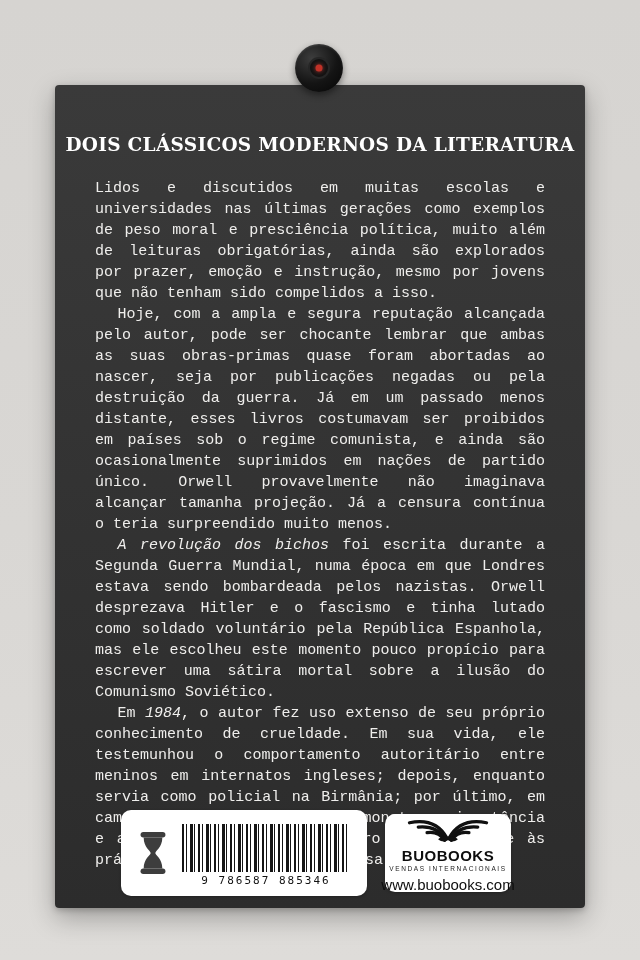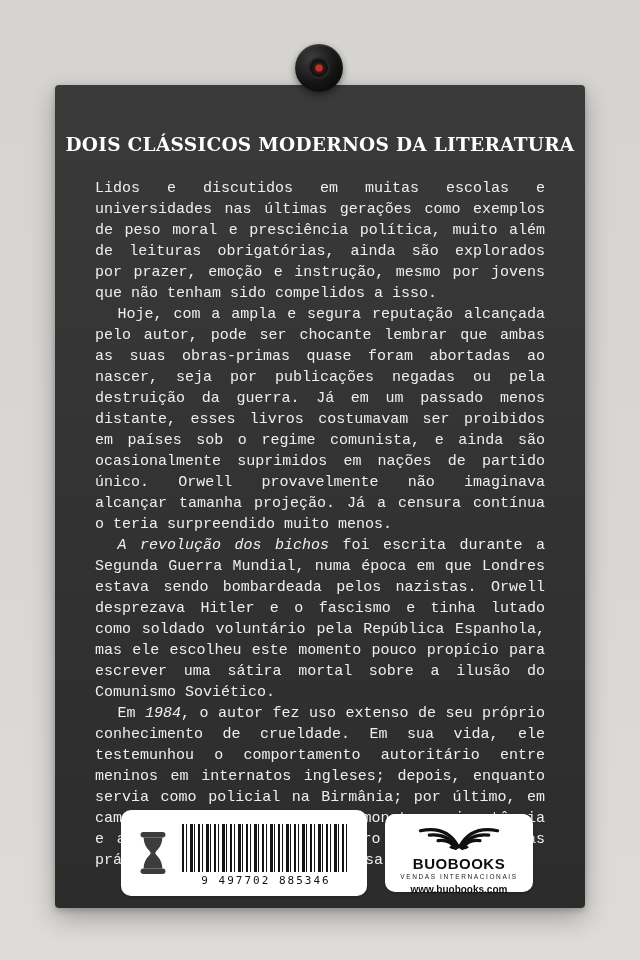--- a/index.html
+++ b/index.html
@@ -58,36 +58,36 @@
       #141414 0px,#141414 2px,#ffffff 2px,#ffffff 4px,
       #141414 4px,#141414 5px,#ffffff 5px,#ffffff 8px,
       #141414 8px,#141414 11px,#ffffff 11px,#ffffff 12px,
       #141414 12px,#141414 13px,#ffffff 13px,#ffffff 16px);
   }
   .isbn{
     margin-top:2px;font-family:"DejaVu Sans Mono",monospace;
     font-size:11px;letter-spacing:2px;color:#111;
   }
   .panel-publisher{
-    left:330px;bottom:4px;width:148px;height:78px;
-    display:flex;flex-direction:column;align-items:center;justify-content:space-between;
+    left:330px;bottom:4px;width:126px;height:78px;
+    display:flex;flex-direction:column;align-items:center;justify-content:center;
     padding:8px 0;box-sizing:border-box;
   }
   .pub-logo{margin-top:2px;line-height:0;}
   .pub-name{
     font-family:"Liberation Sans",sans-serif;font-weight:700;
     font-size:15px;letter-spacing:.5px;color:#0d0d0d;margin-top:1px;
   }
   .pub-tagline{
     font-family:"Liberation Sans",sans-serif;font-size:6.5px;
     letter-spacing:1.6px;color:#222;margin-top:1px;
   }
   .pub-url{
-    font-family:"Liberation Sans",sans-serif;font-weight:700;
-    font-size:10px;color:#0d0d0d;margin-top:4px;
+    font-family:"Liberation Sans",sans-serif;font-weight:400;
+    font-size:15px;color:#0d0d0d;margin-top:4px;
   }
 </style>
 </head>
 <body>
 
 <div class="scene">
 
   <div class="book">
 
     <div class="cover-title">
@@ -106,21 +106,21 @@
       <div class="panel panel-barcode">
         <div class="hourglass-wrap">
           <svg width="28" height="44" viewBox="0 0 36 54" aria-hidden="true">
             <rect x="2" y="0" width="32" height="7" rx="3.5" fill="#3d3d3d"></rect>
             <rect x="2" y="47" width="32" height="7" rx="3.5" fill="#3d3d3d"></rect>
             <path d="M6 7 C6 20 15 24 15 27 C15 30 6 34 6 47 L30 47 C30 34 21 30 21 27 C21 24 30 20 30 7 Z" fill="#3d3d3d"></path>
           </svg>
         </div>
         <div class="barcode-wrap">
           <div class="barcode-lines"></div>
-          <div class="isbn">9 497702 885346</div>
+          <div class="isbn">9 786587 885346</div>
         </div>
       </div>
 
       <div class="panel panel-publisher">
         <div class="pub-logo">
           <svg width="88" height="30" viewBox="0 0 160 54" aria-hidden="true">
             <g fill="none" stroke="#101010" stroke-width="6" stroke-linecap="round">
               <path d="M78 40 C64 14 40 6 10 12"></path>
               <path d="M76 42 C64 24 46 18 26 20"></path>
               <path d="M74 44 C66 32 54 28 42 30"></path>

